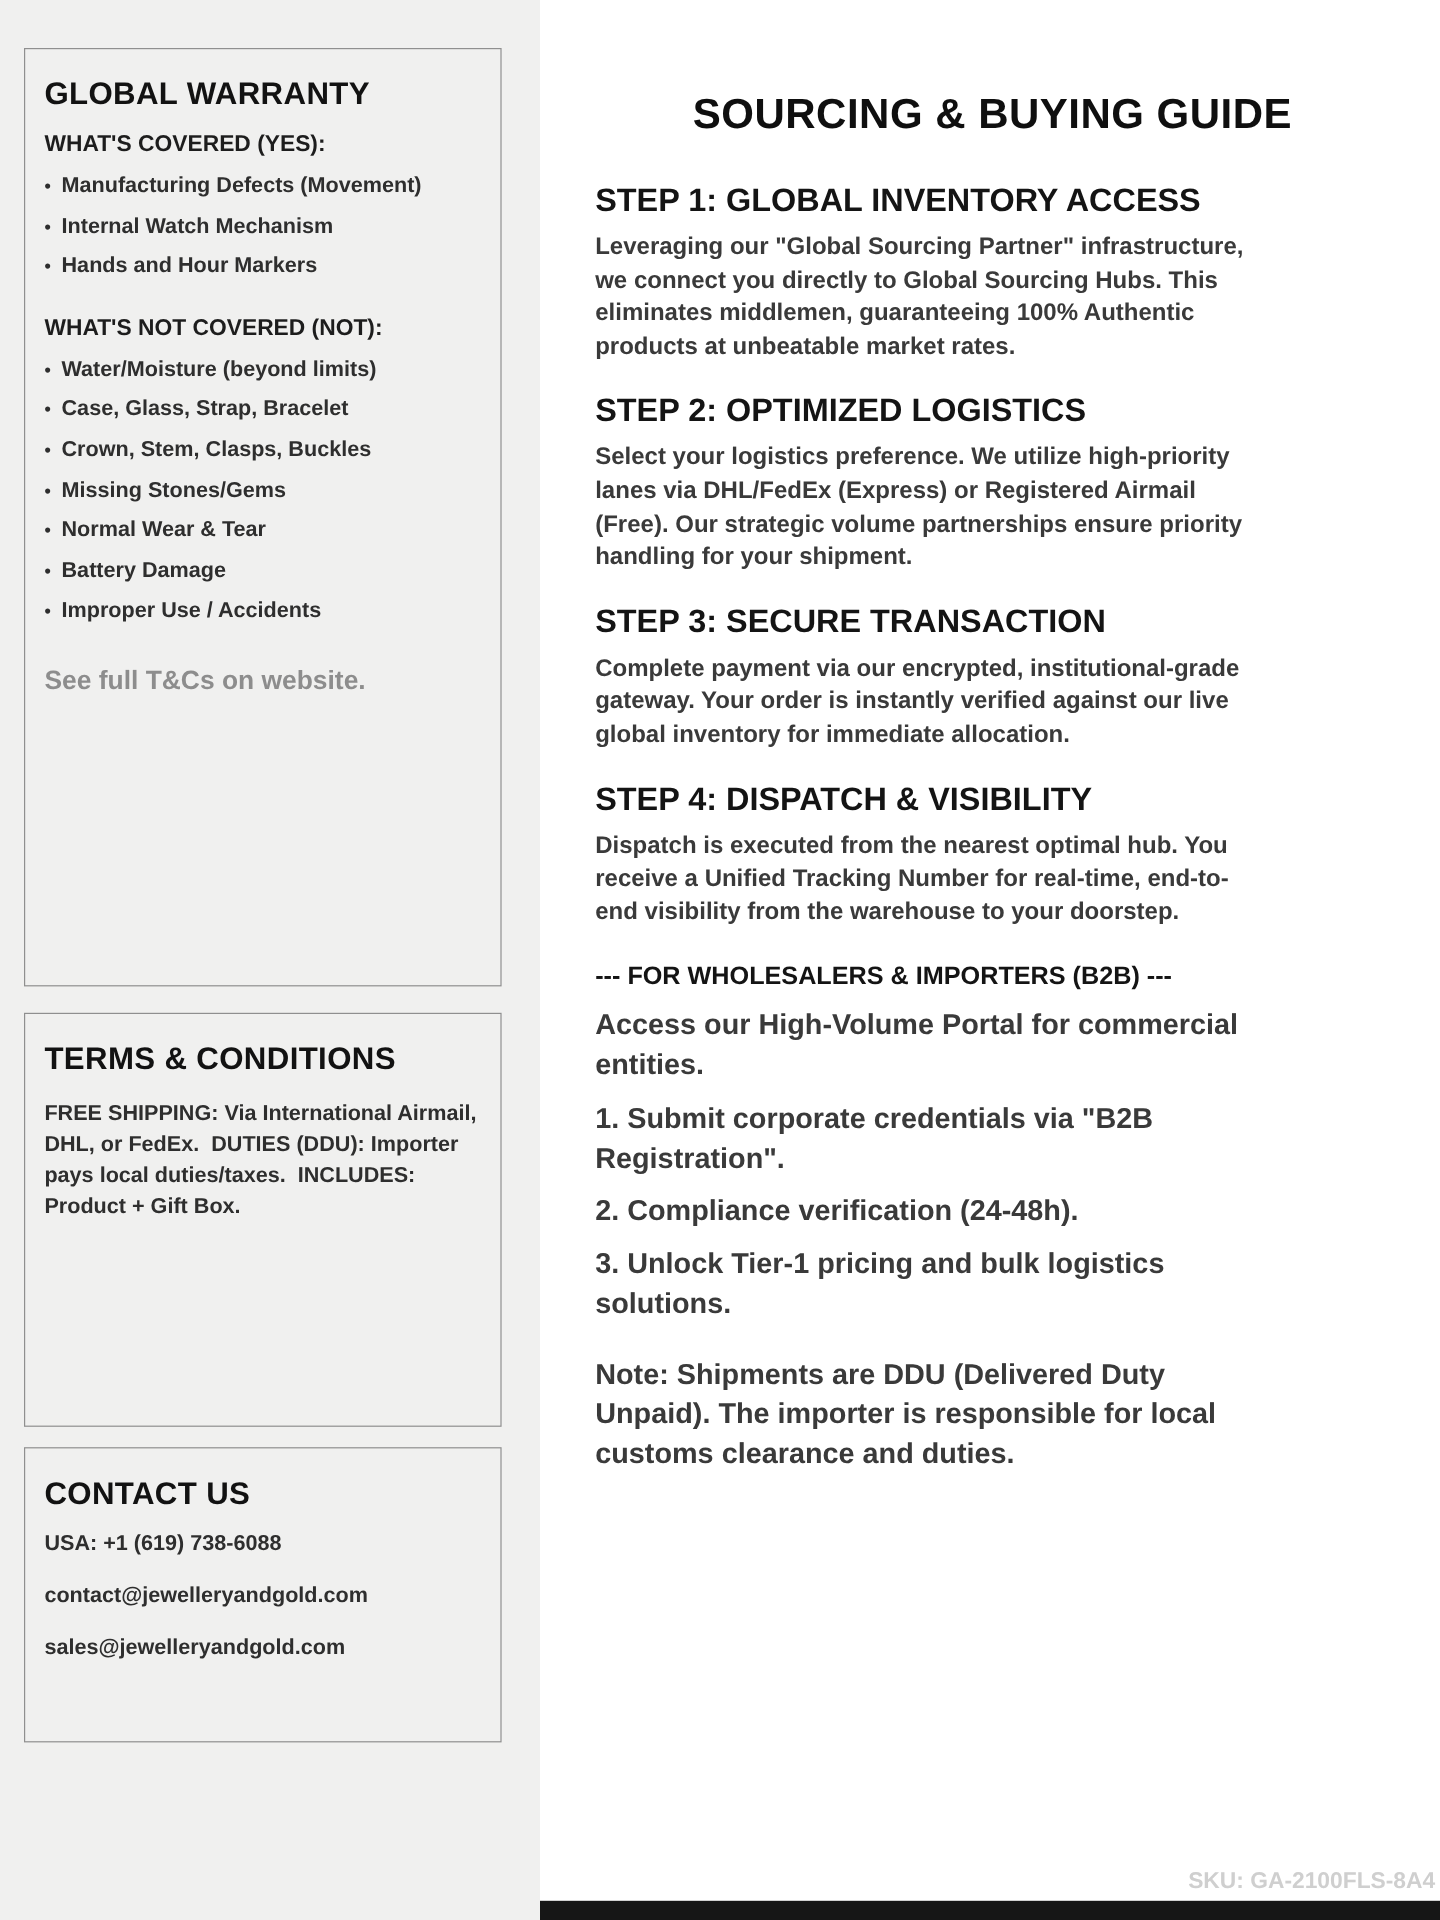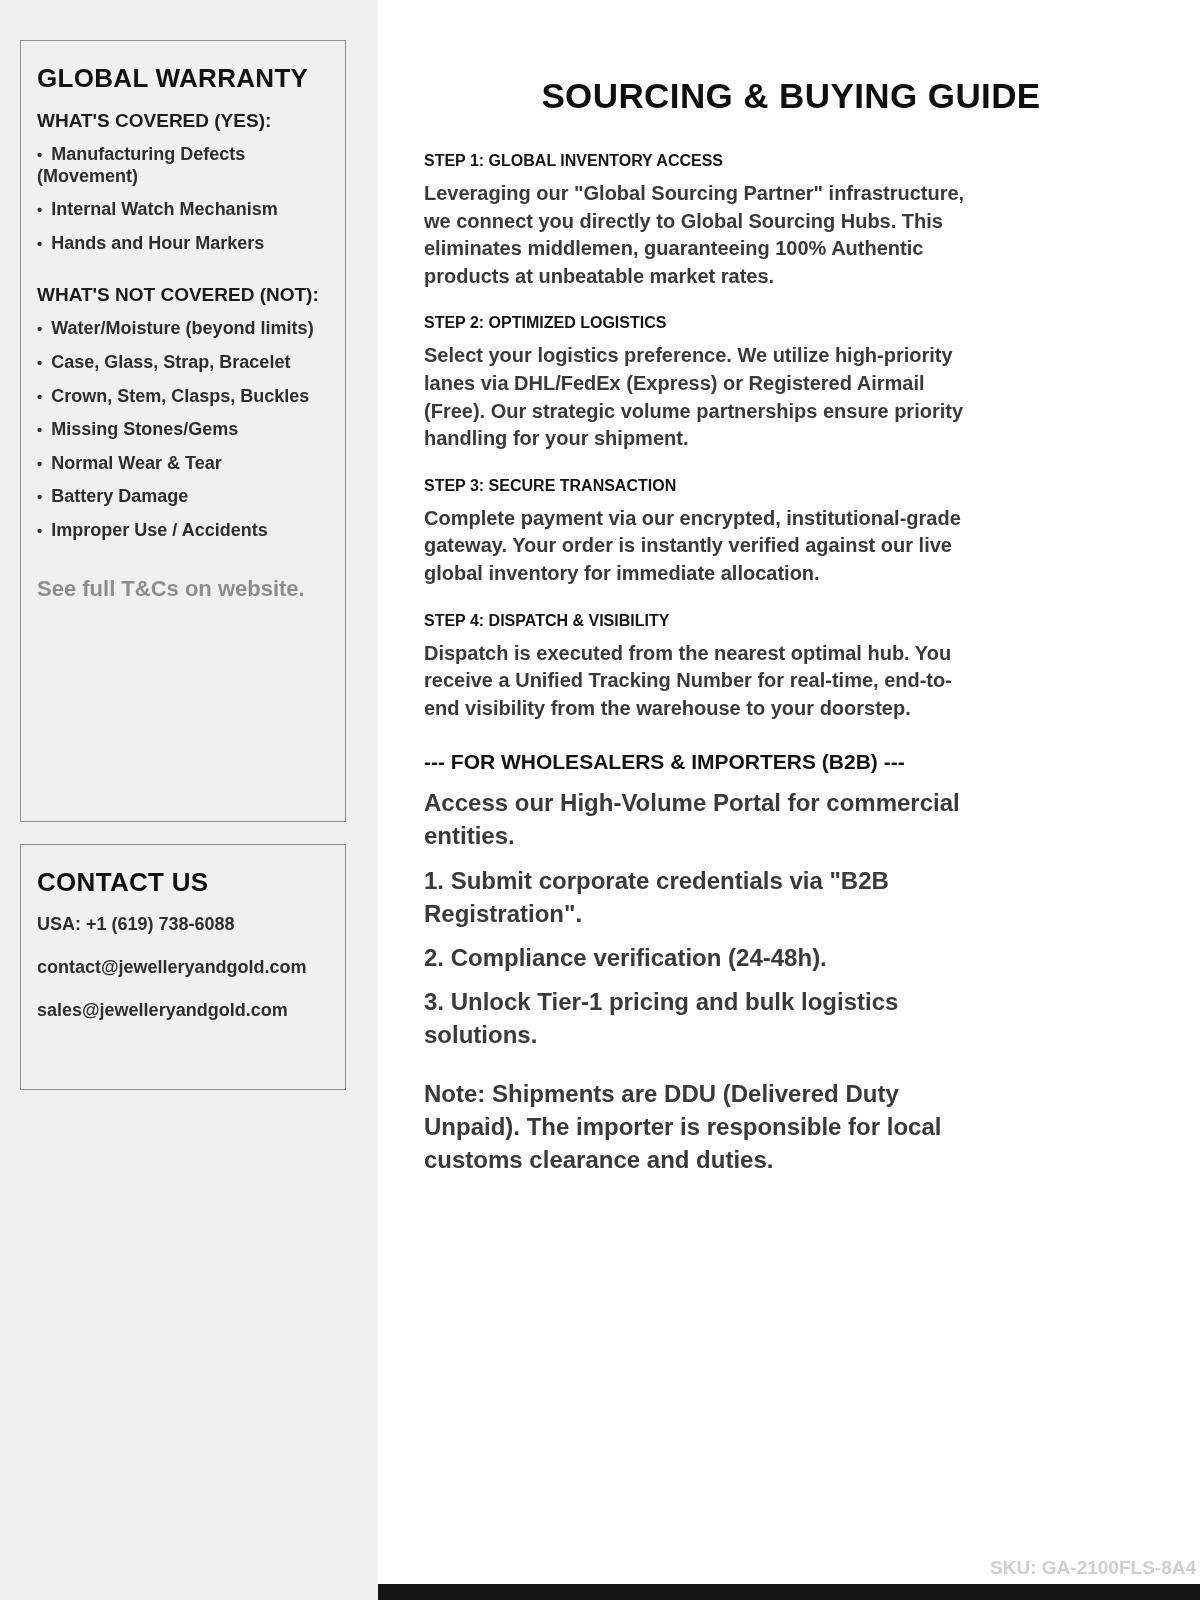--- a/index.html
+++ b/index.html
@@ -7,21 +7,21 @@
   body {
     width: 1200px; height: 1600px;
     font-family: "Liberation Sans", sans-serif;
     background: #ffffff;
     overflow: hidden;
   }
   .page { position: relative; width: 1200px; height: 1600px; display: flex; }
 
   
   .sidebar {
-    width: 378px; flex-shrink: 0;
+    width: 450px; flex-shrink: 0;
     background: #f0f0ef;
     padding: 40px 32px 0 20px;
   }
   .box {
     border: 1px solid #8f8f8f;
     padding: 22px 16px 20px 16px;
     background: transparent;
   }
   .warranty-box { min-height: 782px; margin-bottom: 22px; }
   .terms-box    { min-height: 345px; margin-bottom: 17px; }
@@ -60,21 +60,21 @@
     flex: 1; position: relative;
     padding: 62px 42px 0 46px;
   }
   .main h1 {
     font-size: 35px; font-weight: 800; color: #0f0f0f;
     text-align: center; letter-spacing: .4px;
     margin: 14px 0 36px 0;
   }
   .step, .b2b { max-width: 548px; }
   .step h2 {
-    font-size: 16px; font-weight: 800; color: #141414;
+    font-size: 27px; font-weight: 800; color: #141414;
     margin: 24px 0 10px 0;
   }
   .step p {
     font-size: 20px; font-weight: 700; color: #3a3a3a;
     line-height: 1.38; margin: 0;
   }
   .b2b h2 {
     font-size: 21px; font-weight: 800; color: #141414;
     margin: 28px 0 12px 0;
   }
@@ -118,20 +118,24 @@
         <li>Crown, Stem, Clasps, Buckles</li>
         <li>Missing Stones/Gems</li>
         <li>Normal Wear &amp; Tear</li>
         <li>Battery Damage</li>
         <li>Improper Use / Accidents</li>
       </ul>
 
       <p class="footnote">See full T&amp;Cs on website.</p>
     </section>
 
+    <section class="box terms-box">
+      <h2>TERMS &amp; CONDITIONS</h2>
+      <p>FREE SHIPPING: Via International Airmail, DHL, or FedEx.  DUTIES (DDU): Importer pays local duties/taxes.  INCLUDES: Product + Gift Box.</p>
+    </section>
 
     <section class="box contact-box">
       <h2>CONTACT US</h2>
       <p>USA: +1 (619) 738-6088</p>
       <p>contact@jewelleryandgold.com</p>
       <p>sales@jewelleryandgold.com</p>
     </section>
 
   </aside>
 

